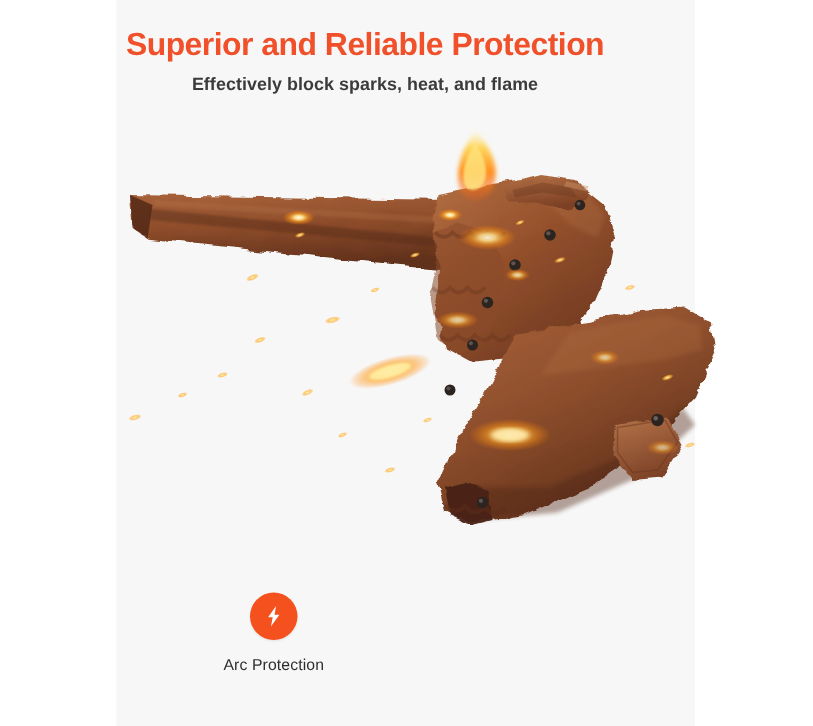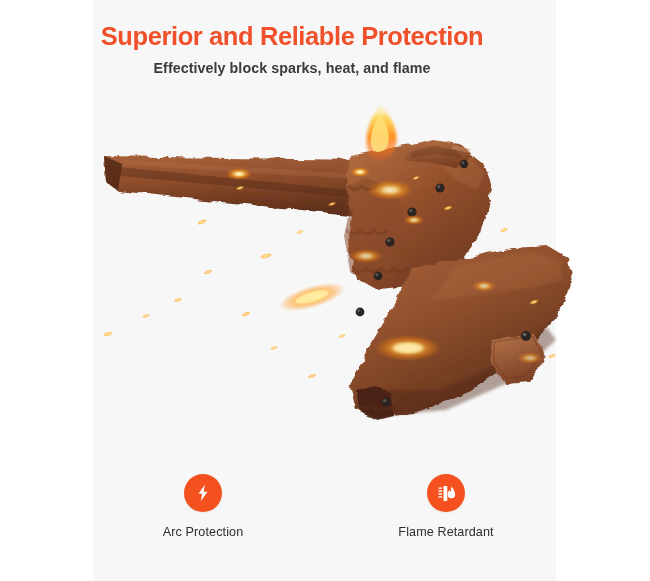--- a/index.html
+++ b/index.html
@@ -66,21 +66,21 @@
     top: 90px;
     width: 530px;
     height: 360px;
     z-index: 10;
   }
   .scene svg { display: block; width: 100%; height: 100%; }
 
   
   .features {
     position: absolute;
-    left: 93px;
+    left: 109px;
     top: 474px;
     width: 463px;
     display: flex;
     justify-content: space-between;
     padding: 0 52px;
     box-sizing: border-box;
     z-index: 20;
   }
   .feature {
     width: 116px;
@@ -334,34 +334,16 @@
     <div class="feature">
       <div class="badge">
         <svg width="20" height="20" viewBox="0 0 24 24">
           <path d="M14.2 2.2 L6.6 13.0 L11.0 13.0 L9.3 21.8 L17.4 10.6 L12.8 10.6 Z" fill="#ffffff"></path>
         </svg>
       </div>
       <div class="feature-label">Arc Protection</div>
     </div>
 
 
-    <div class="feature">
-      <div class="badge">
-        <svg width="21" height="21" viewBox="0 0 24 24">
-
-          <rect x="8.6" y="3.4" width="4.3" height="17.2" rx="0.8" fill="#ffffff"></rect>
-
-          <rect x="2.6" y="5.0" width="4.6" height="1.5" rx="0.75" fill="#ffffff"></rect>
-          <rect x="2.6" y="8.4" width="4.6" height="1.5" rx="0.75" fill="#ffffff"></rect>
-          <rect x="2.6" y="11.8" width="4.6" height="1.5" rx="0.75" fill="#ffffff"></rect>
-          <rect x="2.6" y="15.2" width="4.6" height="1.5" rx="0.75" fill="#ffffff"></rect>
-
-          <path d="M17.6 4.0 C20.4 7.4 21.9 10.3 21.9 13.0
-                   a4.3 4.3 0 1 1 -8.6 0 c0 -2.2 1.2 -4.0 2.6 -5.4
-                   c0.1 1.5 0.7 2.4 1.5 2.7 c-0.4 -2.3 -0.2 -4.5 0.2 -6.3 z" fill="#ffffff"></path>
-        </svg>
-      </div>
-      <div class="feature-label">Flame Retardant</div>
-    </div>
 
   </div>
 
 </div>
 
 </body></html>

